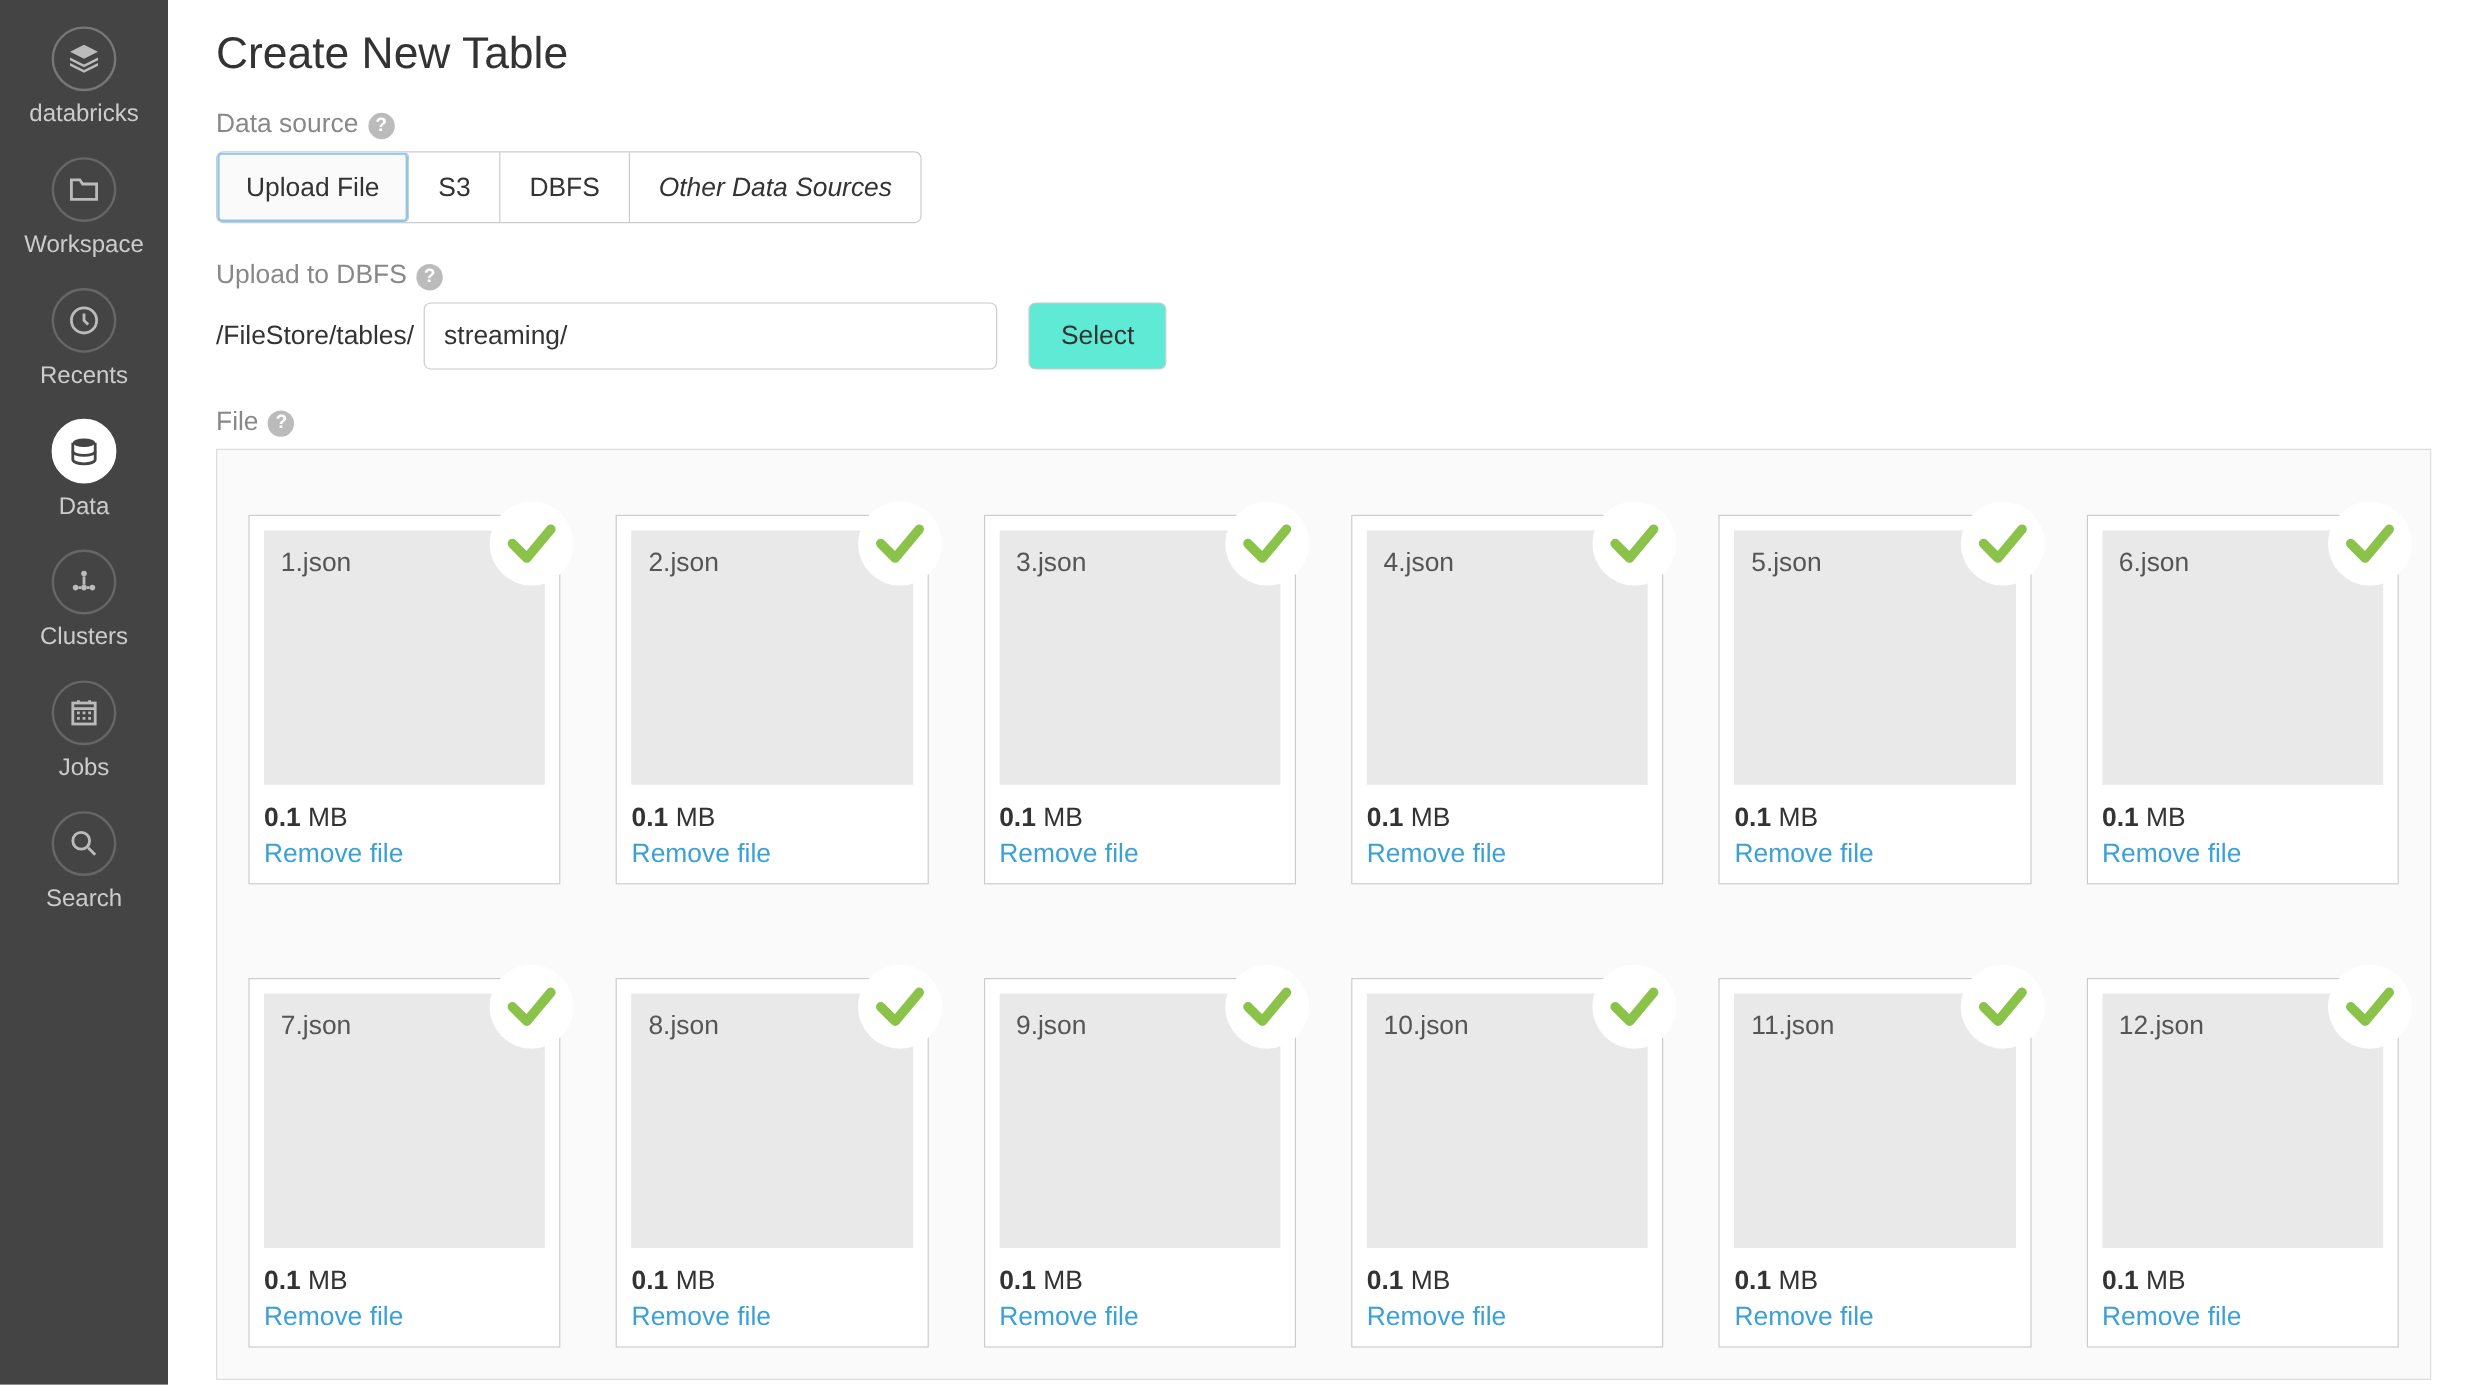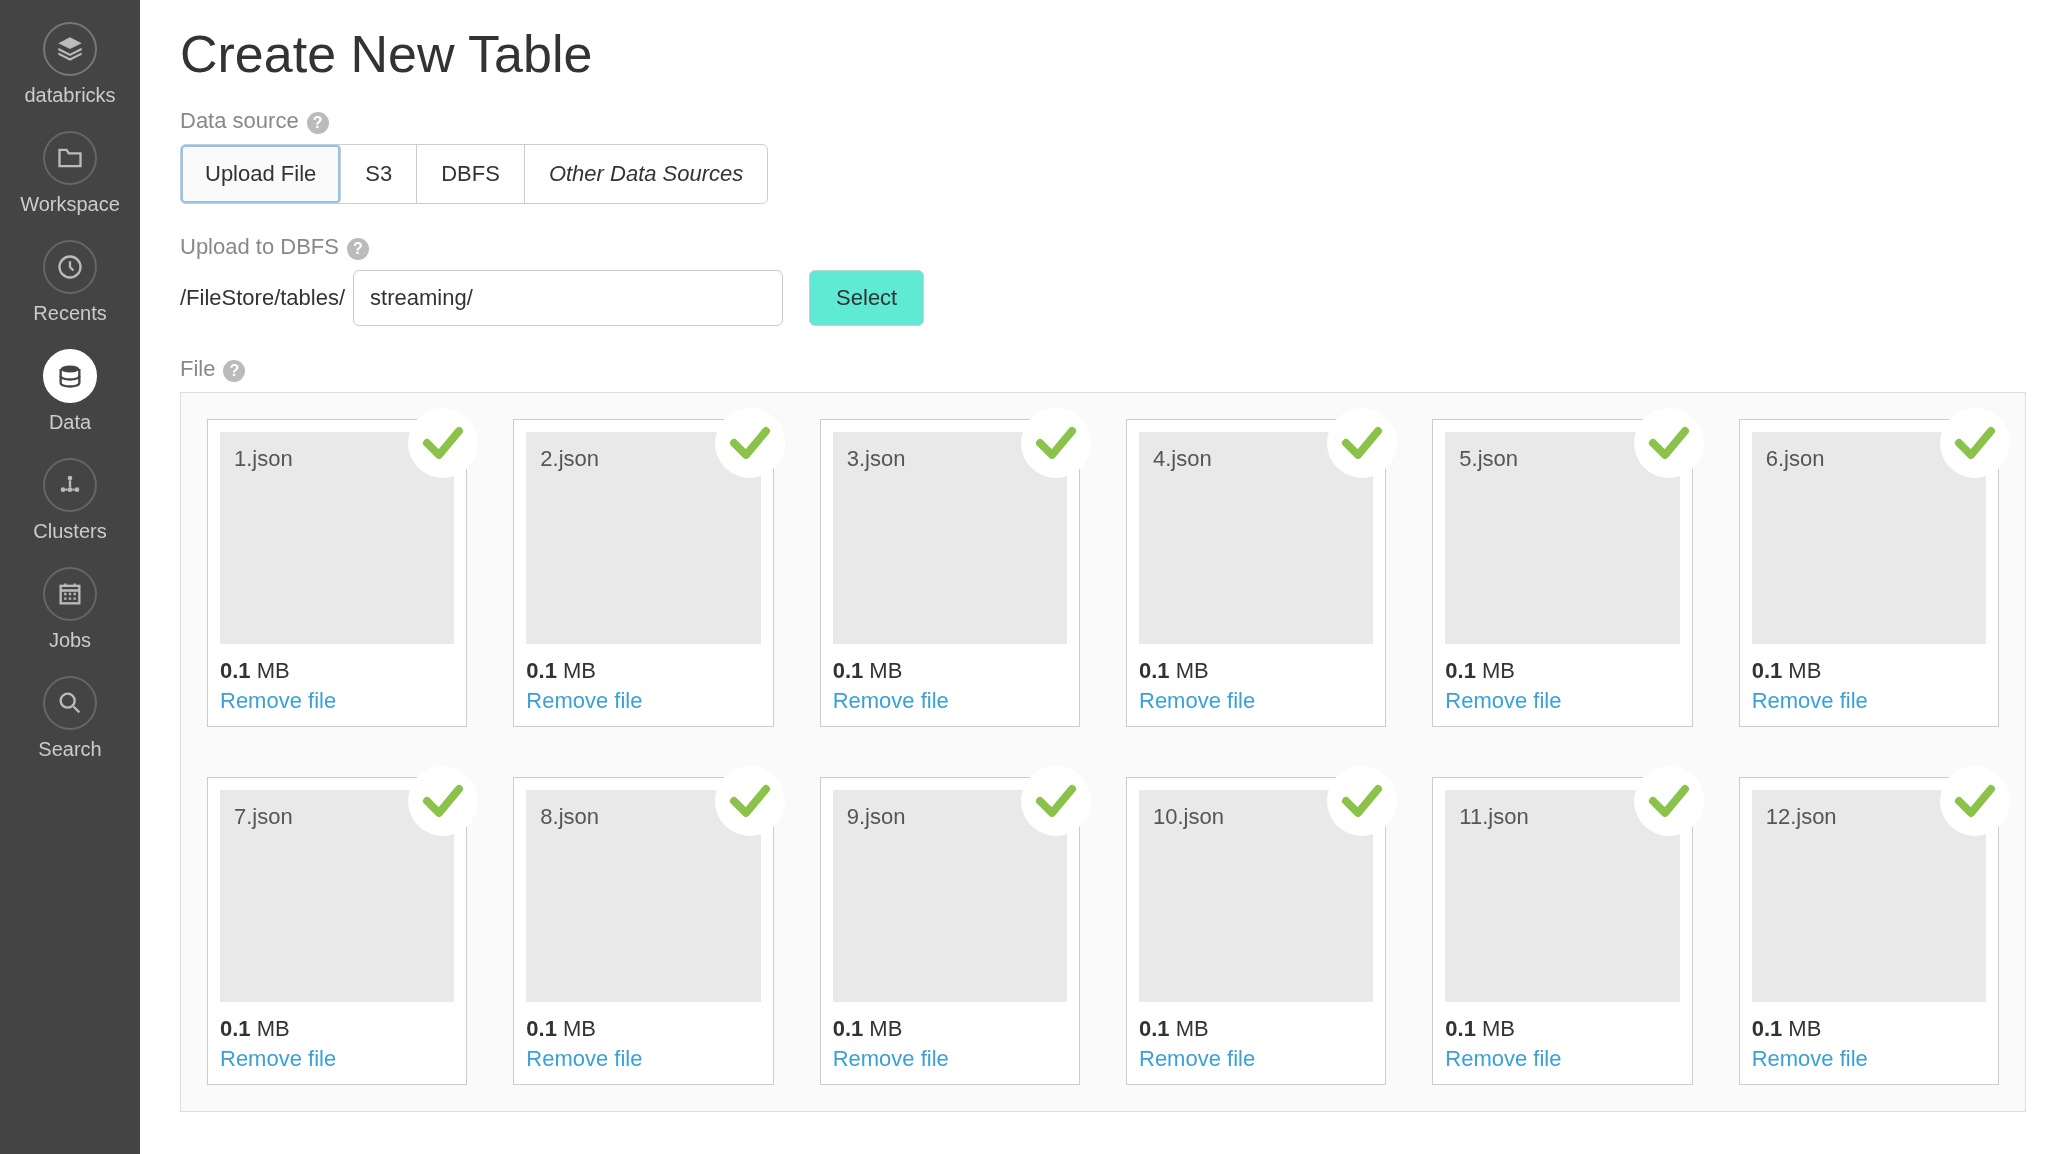--- a/index.html
+++ b/index.html
@@ -52,21 +52,21 @@
       color: #ccc;
     }
     .sidebar-item svg { width: 28px; height: 28px; fill: #bbb; }
     .sidebar-item.active svg { fill: #444; }
     .main {
       flex: 1;
       padding: 24px 40px;
       overflow: auto;
     }
     .page-title {
-      font-size: 52px;
+      font-size: 37px;
       font-weight: 400;
       color: #333;
       margin-bottom: 24px;
     }
     .section-label {
       font-size: 22px;
       color: #888;
       margin-bottom: 10px;
       display: flex;
       align-items: flex-end;
@@ -112,21 +112,21 @@
     }
     .path-prefix {
       font-size: 22px;
       color: #333;
     }
     .path-input {
       border: 1px solid #ccc;
       border-radius: 6px;
       padding: 14px 16px;
       font-size: 22px;
-      width: 430px;
+      width: 478px;
       color: #333;
     }
     .select-btn {
       border: 1px solid #ccc;
       border-radius: 6px;
       padding: 14px 26px;
       font-size: 22px;
       background: #5eead4;
       cursor: pointer;
       margin-left: 18px;
@@ -141,20 +141,21 @@
       gap: 50px 46px;
     }
     .file-card {
       border: 1px solid #ccc;
       background: #fff;
       position: relative;
       padding: 12px;
       display: flex;
       flex-direction: column;
       height: 308px;
+      margin-top: 28px;
     }
     .file-thumb {
       background: #e9e9e9;
       flex: 1;
       margin-bottom: 14px;
       position: relative;
     }
     .file-name {
       position: absolute;
       top: 14px;

